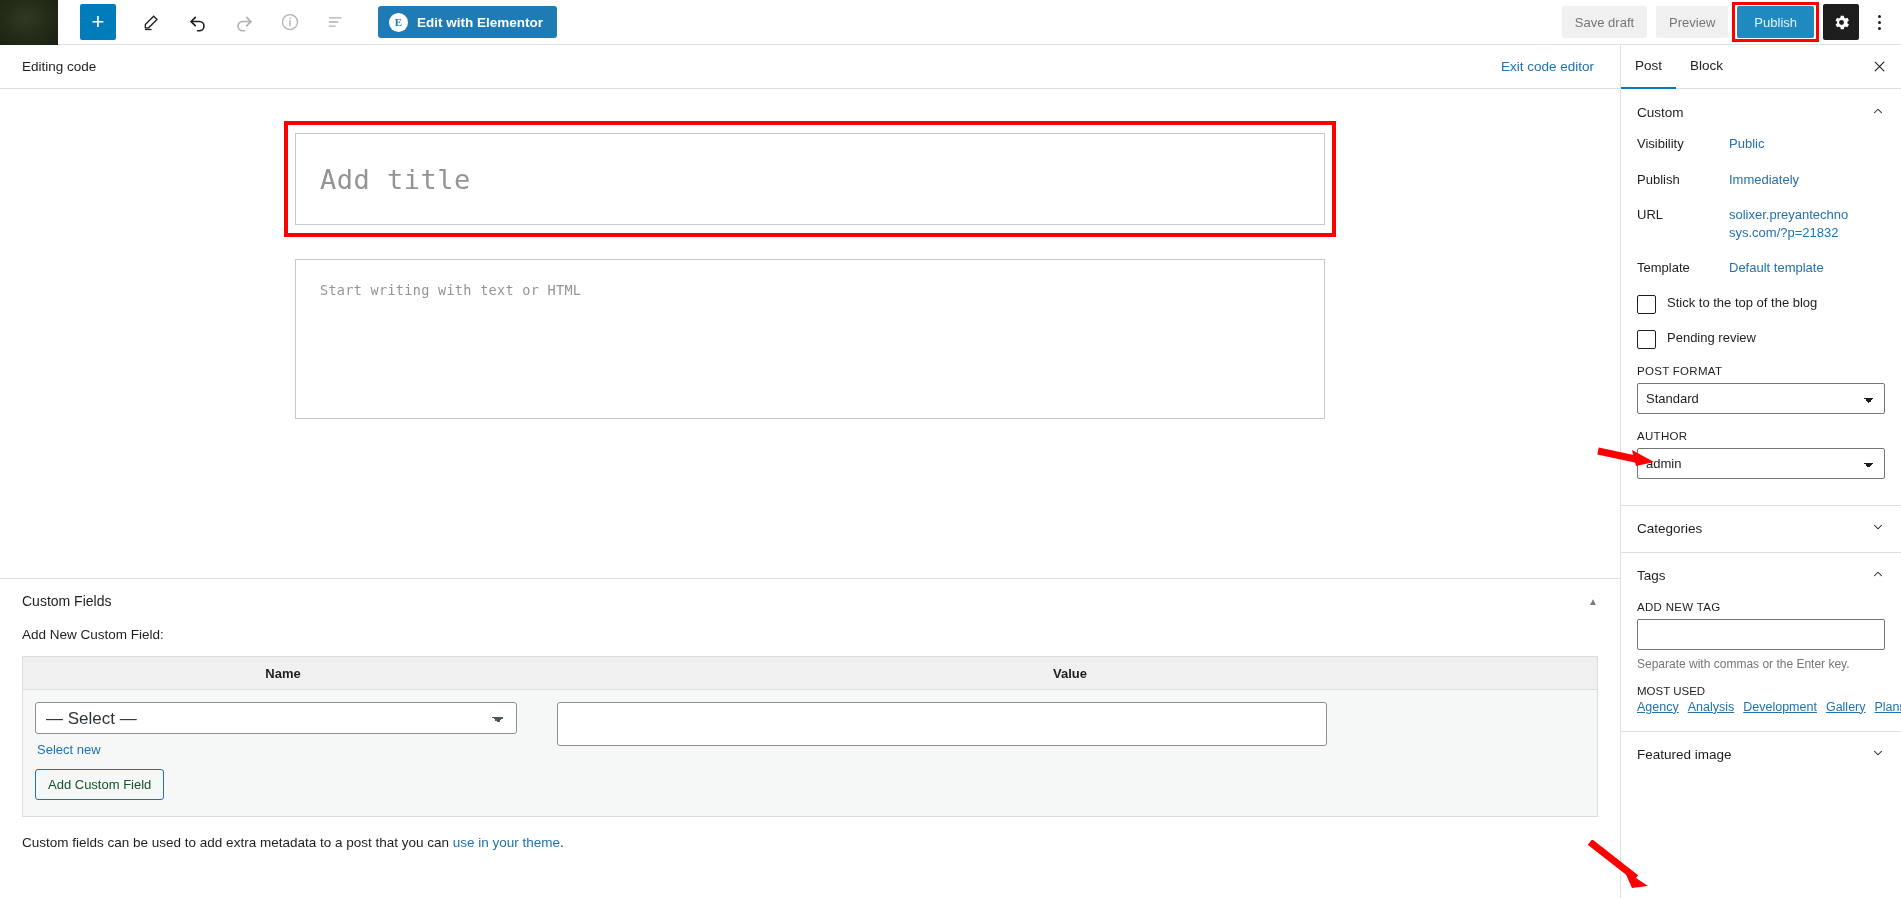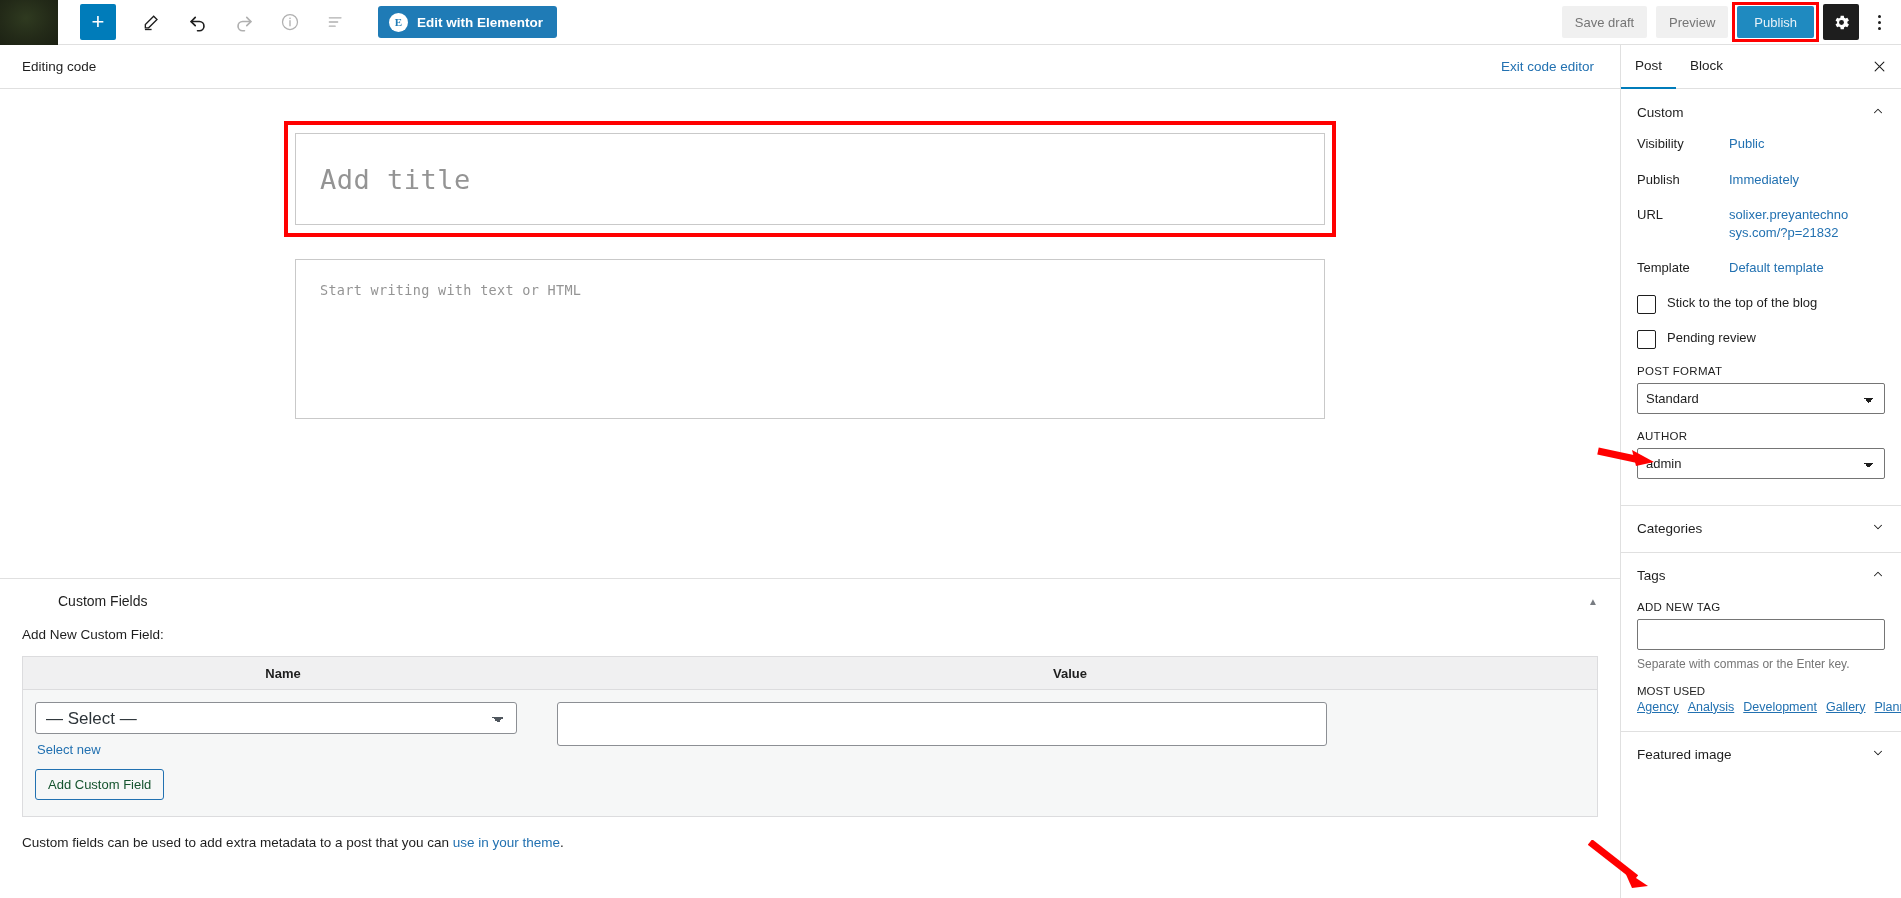--- a/index.html
+++ b/index.html
@@ -110,21 +110,21 @@
     font-family: "DejaVu Sans Mono", monospace; font-size: 13.5px; color: #949494;
     letter-spacing: 0.3px;
   }
 
   
   .custom-fields {
     position: absolute; left: 0; top: 533px; width: 1620px; height: 320px;
     border-top: 1px solid #e0e0e0; background: #fff; padding: 0 22px;
   }
   .cf-head { display: flex; align-items: center; height: 44px; }
-  .cf-title { font-size: 14px; color: #1e1e1e; margin-left: 36px; }
+  .cf-title { font-size: 14px; color: #1e1e1e; }
   .cf-caret { margin-left: auto; color: #787c82; font-size: 10px; cursor: pointer; }
   .cf-sub { font-size: 13.5px; margin: 4px 0 14px 0; }
   .cf-table { border: 1px solid #dcdcde; background: #f6f7f7; }
   .cf-thead { display: flex; background: #f0f0f1; border-bottom: 1px solid #dcdcde; height: 33px; }
   .cf-th {
     font-size: 13px; font-weight: 700; color: #1e1e1e; display: flex;
     align-items: center; justify-content: center;
   }
   .cf-th.name { width: 520px; }
   .cf-th.value { flex: 1; }

